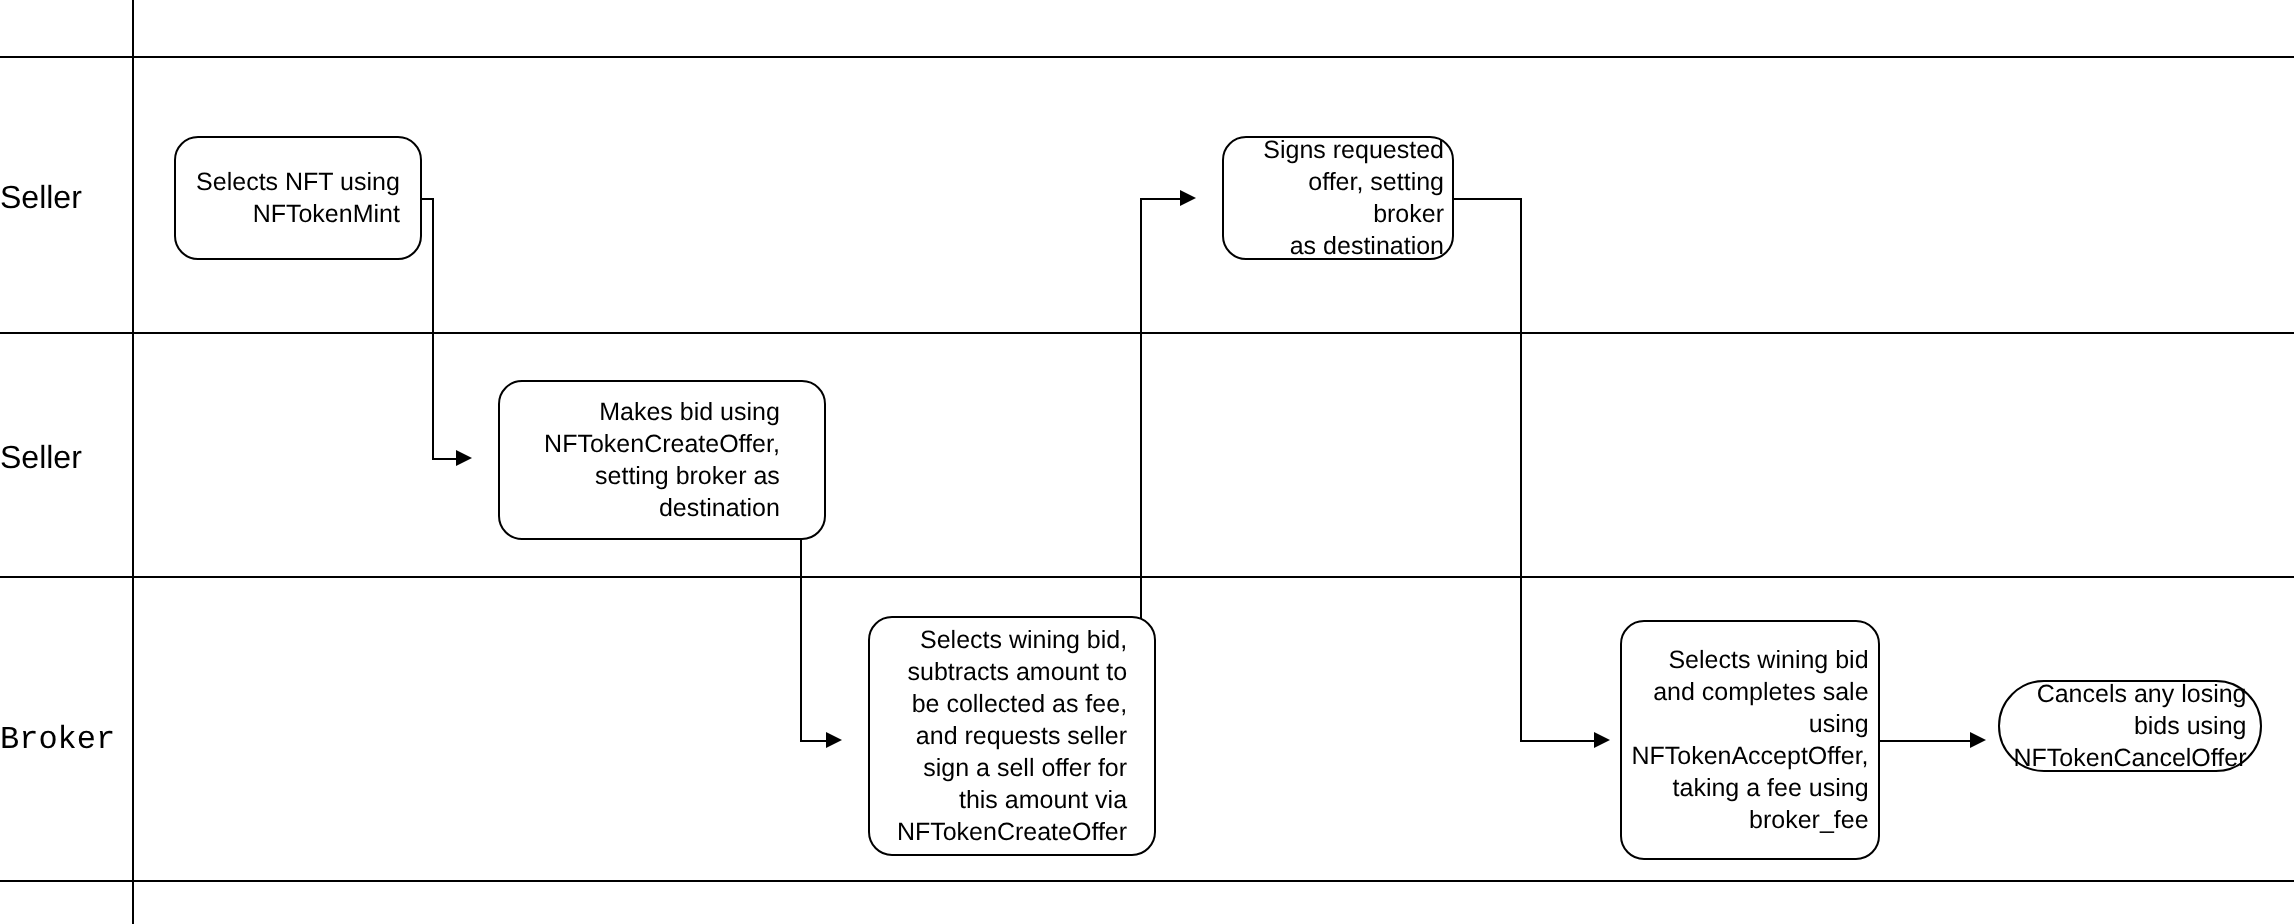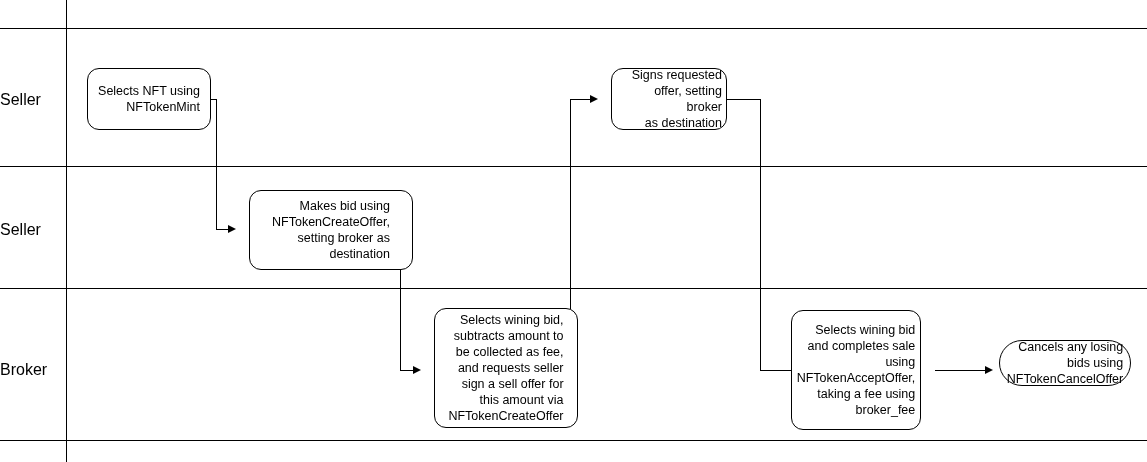--- a/index.html
+++ b/index.html
@@ -87,21 +87,21 @@
       <div class="lane-line" style="top: 166px;"></div>
       <div class="lane-line" style="top: 288px;"></div>
       <div class="lane-line" style="top: 440px;"></div>
     </div>
   <div id="lane-divider-layer">
       <div class="lane-divider-v" style="left: 66px;"></div>
     </div>
   <div id="lane-labels-layer">
       <div class="lane-label" style="top: 93px;">Seller</div>
       <div class="lane-label" style="top: 223px;">Seller</div>
-      <div class="lane-label" style="top: 363px;">Broker</div>
+      <div class="lane-label" style="top: 363px; font-family: Liberation Mono, monospace;">Broker</div>
     </div>
   <div id="edges-layer">
       <div style="position: absolute; left: 0px; top: 0px; width: 100%; height: 100%;">
         <div class="edge-seg edge-h" style="left: 198px; top: 99px; width: 18px;"></div>
         <div class="edge-seg edge-v" style="left: 216px; top: 99px; height: 130px;"></div>
         <div class="edge-seg edge-h" style="left: 216px; top: 229px; width: 12px;"></div>
         <div class="arrow-right" style="left: 228px; top: 225px;"></div>
       </div>
       <div style="position: absolute; left: 0px; top: 0px; width: 100%; height: 100%;">
         <div class="edge-seg edge-h" style="left: 376px; top: 229px; width: 24px;"></div>
@@ -136,21 +136,21 @@
       <div class="node" style="left: 421px; top: 308px; width: 144px; height: 120px;">Selects wining bid,
 subtracts amount to
 be collected as fee,
 and requests seller
 sign a sell offer for
 this amount via
 NFTokenCreateOffer</div>
       <div class="node" style="left: 598px; top: 68px; width: 116px; height: 62px;">Signs requested
 offer, setting broker
 as destination</div>
-      <div class="node" style="left: 778px; top: 310px; width: 130px; height: 120px;">Selects wining bid
+      <div class="node" style="left: 797px; top: 310px; width: 130px; height: 120px;">Selects wining bid
 and completes sale
 using
 NFTokenAcceptOffer,
 taking a fee using
 broker_fee</div>
       <div class="node" style="left: 986px; top: 340px; width: 132px; height: 46px; border-radius: 26px;">Cancels any losing
 bids using
 NFTokenCancelOffer</div>
     </div>
 </div>

